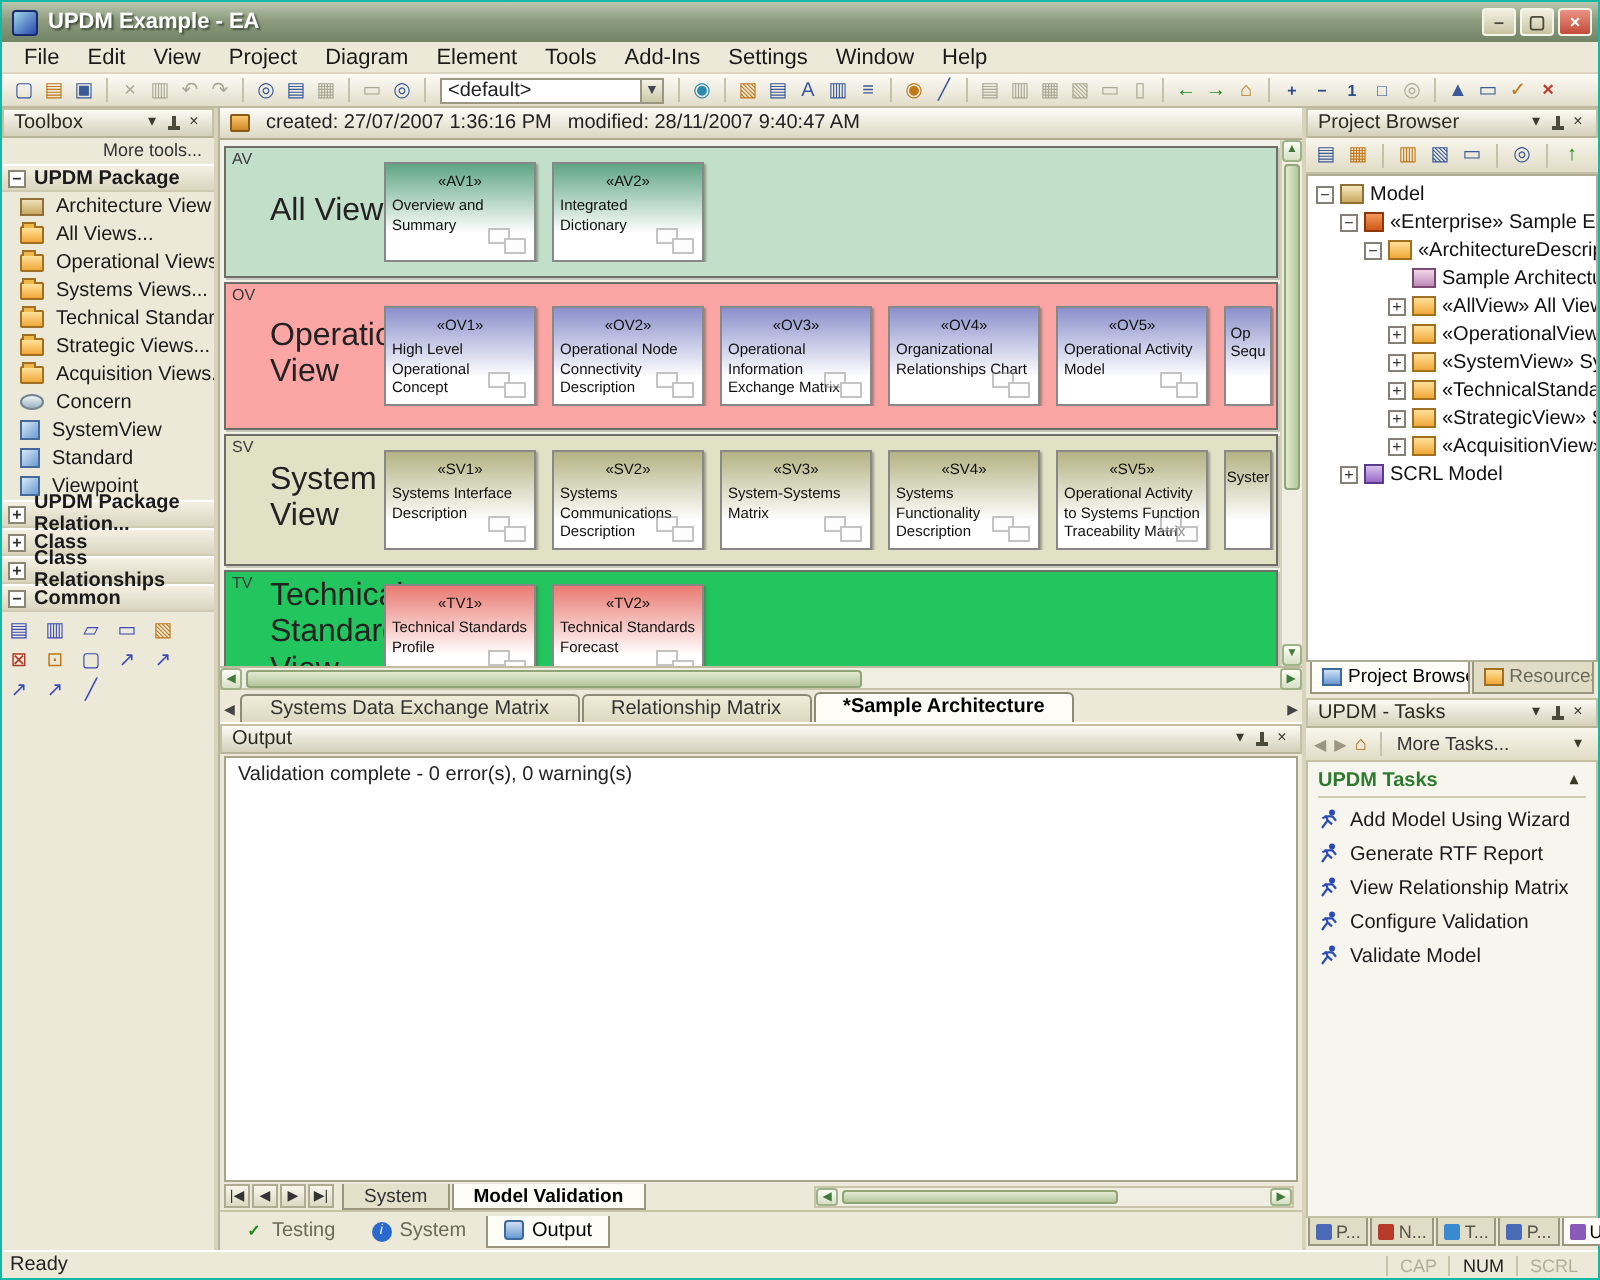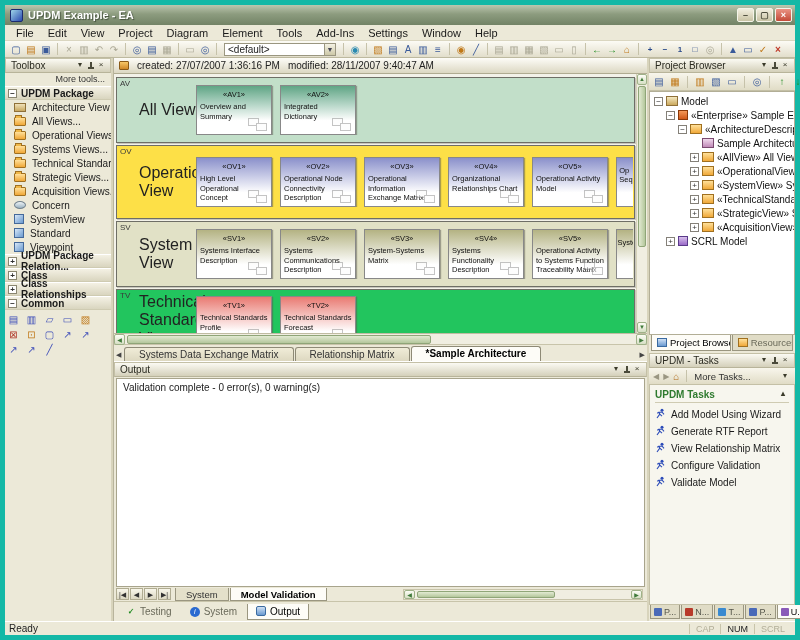--- a/index.html
+++ b/index.html
@@ -1,18 +1,18 @@
 <!DOCTYPE html>
 <html><head>
 <meta charset="utf-8">
 <style>
 *{box-sizing:border-box;margin:0;padding:0}
 html,body{width:800px;height:640px;overflow:hidden}
 body{font-family:"Liberation Sans",sans-serif;font-size:11px;background:#ece9d8;color:#222}
-#win{width:800px;height:640px;display:flex;flex-direction:column;border:5px solid #14b8a6}
+#win{width:800px;height:640px;display:flex;flex-direction:column;border:1px solid #14b8a6}
 
 
 .titlebar{height:20px;flex:none;display:flex;align-items:center;padding:0 3px;
  background:linear-gradient(#bcc7b0,#8d9c7f 45%,#728366);color:#fff;font-weight:bold;font-size:11px;text-shadow:1px 1px 1px #44503c}
 .appicon{width:13px;height:13px;margin:0 5px 0 2px;border-radius:2px;background:linear-gradient(135deg,#9fd6e8,#2a4ab0);border:1px solid #1a2a70;flex:none}
 .win-btns{margin-left:auto;display:flex;gap:2px}
 .win-btn{width:17px;height:14px;border:1px solid #f4f4e8;border-radius:2px;background:linear-gradient(#f2efe0,#c9c3a4);
  color:#4a4a3a;font-size:9px;line-height:12px;text-align:center;font-weight:bold;text-shadow:none}
 .win-btn.close{background:linear-gradient(#ea9384,#c44a38);color:#fff}
 .menubar{height:16px;flex:none;display:flex;align-items:center;padding-left:4px;background:#ece9d8;border-bottom:1px solid #dad6c0}
@@ -352,21 +352,21 @@
                   <div class="card-lb">Overview and Summary</div>
                   <div class="card-glyph"></div>
                 </div>
                 <div class="card" style="background: linear-gradient(rgb(95, 165, 133) 0%, rgb(255, 255, 255) 72%);">
                   <div class="card-st">«AV2»</div>
                   <div class="card-lb">Integrated Dictionary</div>
                   <div class="card-glyph"></div>
                 </div>
               </div>
             </div>
-            <div class="band b-OV" style="background: #fde047;">
+            <div class="band b-OV" style="background: #fca5a5;">
               <span class="band-code">OV</span>
               <span class="band-name">Operational View</span>
               <div class="cards">
                 <div class="card" style="background: linear-gradient(rgb(138, 144, 203) 0%, rgb(255, 255, 255) 72%);">
                   <div class="card-st">«OV1»</div>
                   <div class="card-lb">High Level Operational Concept</div>
                   <div class="card-glyph"></div>
                 </div>
                 <div class="card" style="background: linear-gradient(rgb(138, 144, 203) 0%, rgb(255, 255, 255) 72%);">
                   <div class="card-st">«OV2»</div>

